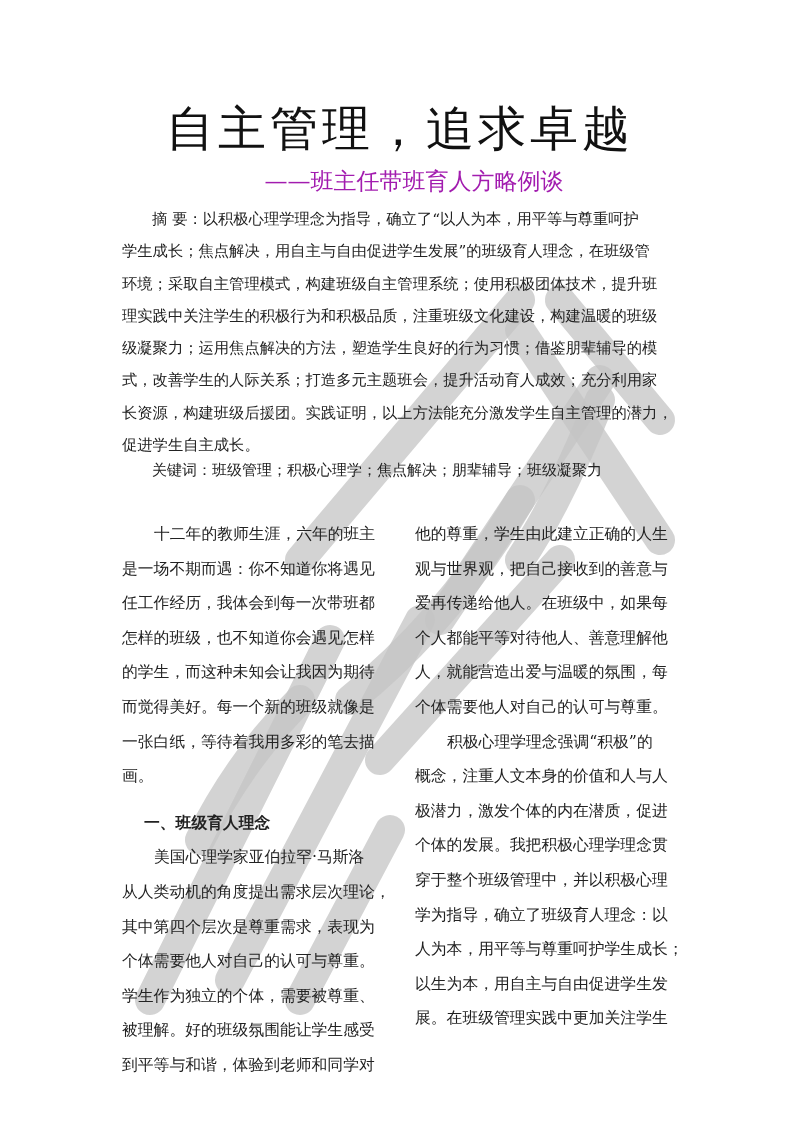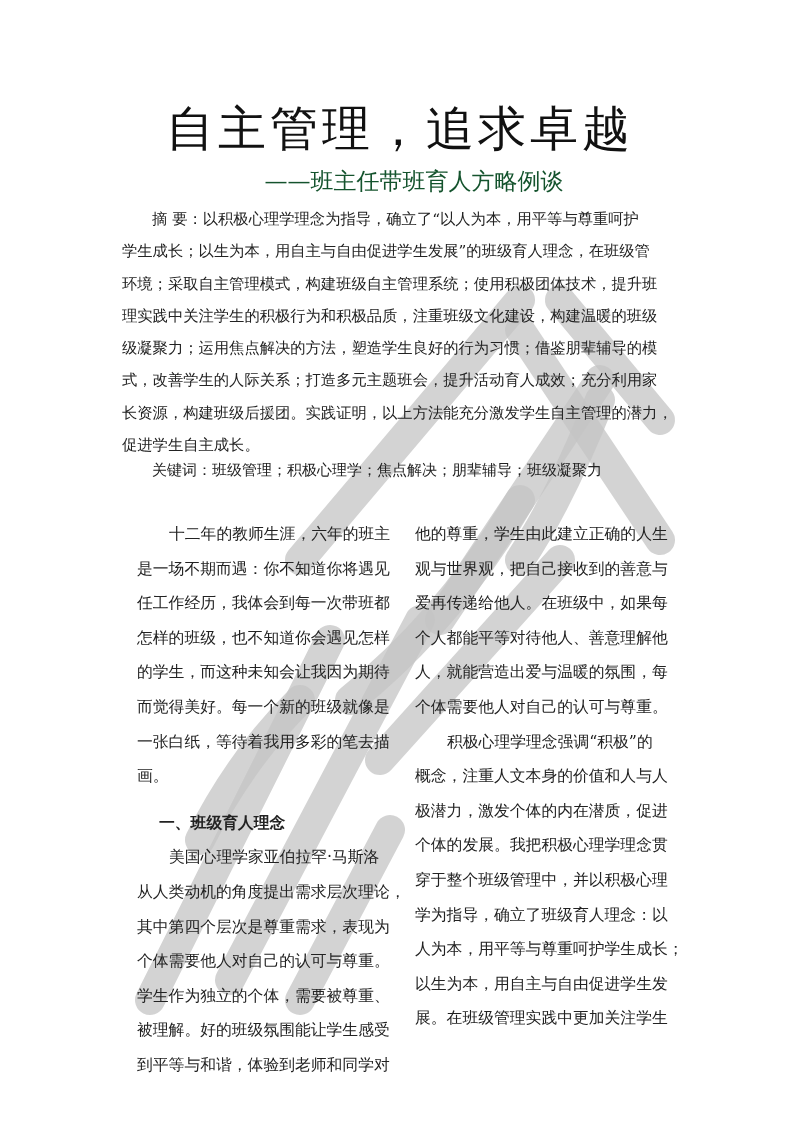--- a/index.html
+++ b/index.html
@@ -2,27 +2,27 @@
 <html><head>
 <meta charset="utf-8">
 <style>
   html, body { margin: 0; padding: 0; background: #ffffff; }
   body { width: 800px; height: 1132px; position: relative; overflow: hidden;
          font-family: "DejaVu Serif", "Liberation Serif", serif; color: #1a1a1a; }
   .page { position: absolute; left: 0; top: 0; width: 800px; height: 1132px; }
   .title { position: absolute; left: 0; width: 800px; top: 98px; text-align: center;
            font-size: 48px; letter-spacing: 4px; line-height: 60px; color: #111; }
   .subtitle { position: absolute; left: 0; width: 800px; top: 165px; text-align: center;
-              font-size: 23px; line-height: 32px; color: #14532d; padding-left: 28px; box-sizing: border-box; }
+              font-size: 23px; line-height: 32px; color: #a21caf; padding-left: 28px; box-sizing: border-box; }
   .abstract { position: absolute; left: 122px; width: 580px; top: 203px;
               font-size: 15.3px; line-height: 32.3px; text-align: justify; color: #222; }
   .abstract .line { display: block; white-space: nowrap; }
   .kw { position: absolute; left: 152px; top: 454px; font-size: 15px; line-height: 32px; color: #222; white-space: nowrap; }
   .col { position: absolute; top: 517px; font-size: 15.8px; line-height: 34.6px; color: #222; }
-  .col.left { left: 137px; width: 270px; }
+  .col.left { left: 122px; width: 270px; }
   .col.right { left: 415px; width: 286px; }
   .col .ln { display: block; white-space: nowrap; }
   .col .ln.indent { padding-left: 32px; }
   .col .heading { font-weight: bold; padding-left: 22px; margin-top: 12px; }
   .watermark { position: absolute; left: 0; top: 0; width: 800px; height: 1132px; pointer-events: none; }
 </style>
 </head>
 <body>
 
 <div class="page">
@@ -44,21 +44,21 @@
       <path d="M560 300 L660 420"></path>
       <path d="M600 400 Q560 500 520 560"></path>
     </g>
   </svg>
 
   <div class="title">自主管理，追求卓越</div>
   <div class="subtitle">——班主任带班育人方略例谈</div>
 
   <div class="abstract">
     <span class="line" style="padding-left:30px">摘  要：以积极心理学理念为指导，确立了“以人为本，用平等与尊重呵护</span>
-    <span class="line">学生成长；以生为本，用自主与自由促进学生发展”的班级育人理念，在班级管</span>
+    <span class="line">学生成长；焦点解决，用自主与自由促进学生发展”的班级育人理念，在班级管</span>
     <span class="line">环境；采取自主管理模式，构建班级自主管理系统；使用积极团体技术，提升班</span>
     <span class="line">理实践中关注学生的积极行为和积极品质，注重班级文化建设，构建温暖的班级</span>
     <span class="line">级凝聚力；运用焦点解决的方法，塑造学生良好的行为习惯；借鉴朋辈辅导的模</span>
     <span class="line">式，改善学生的人际关系；打造多元主题班会，提升活动育人成效；充分利用家</span>
     <span class="line">长资源，构建班级后援团。实践证明，以上方法能充分激发学生自主管理的潜力，</span>
     <span class="line">促进学生自主成长。</span>
   </div>
 
   <div class="kw">关键词：班级管理；积极心理学；焦点解决；朋辈辅导；班级凝聚力</div>
 

